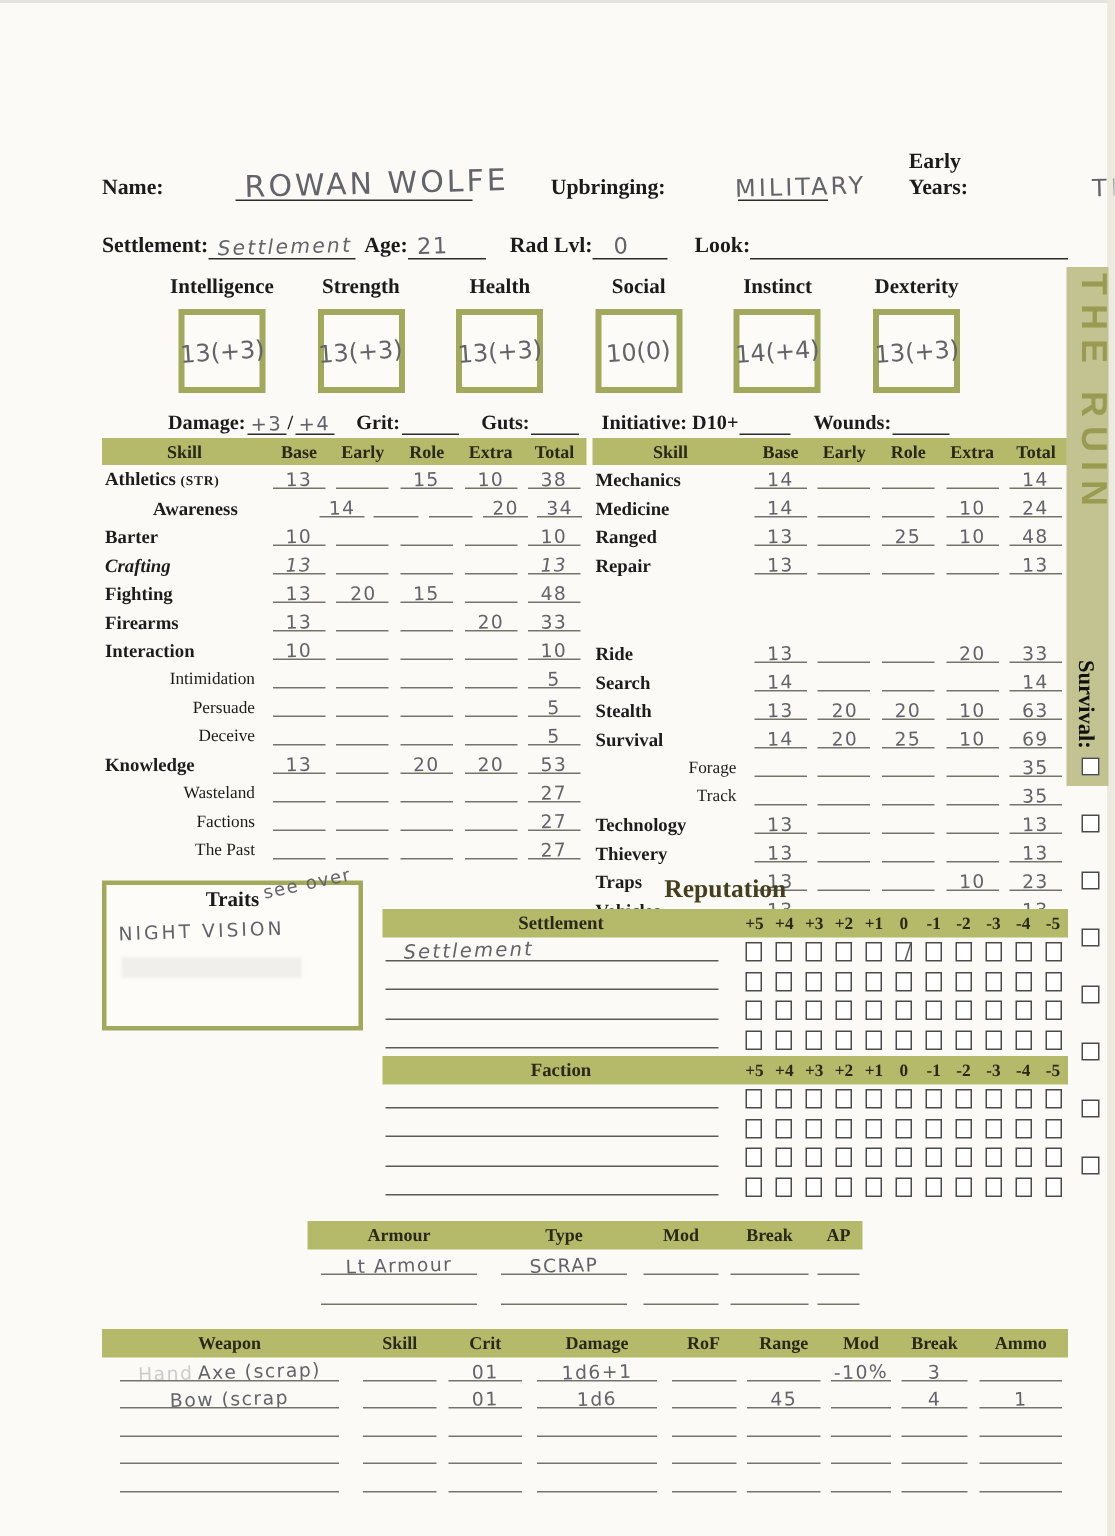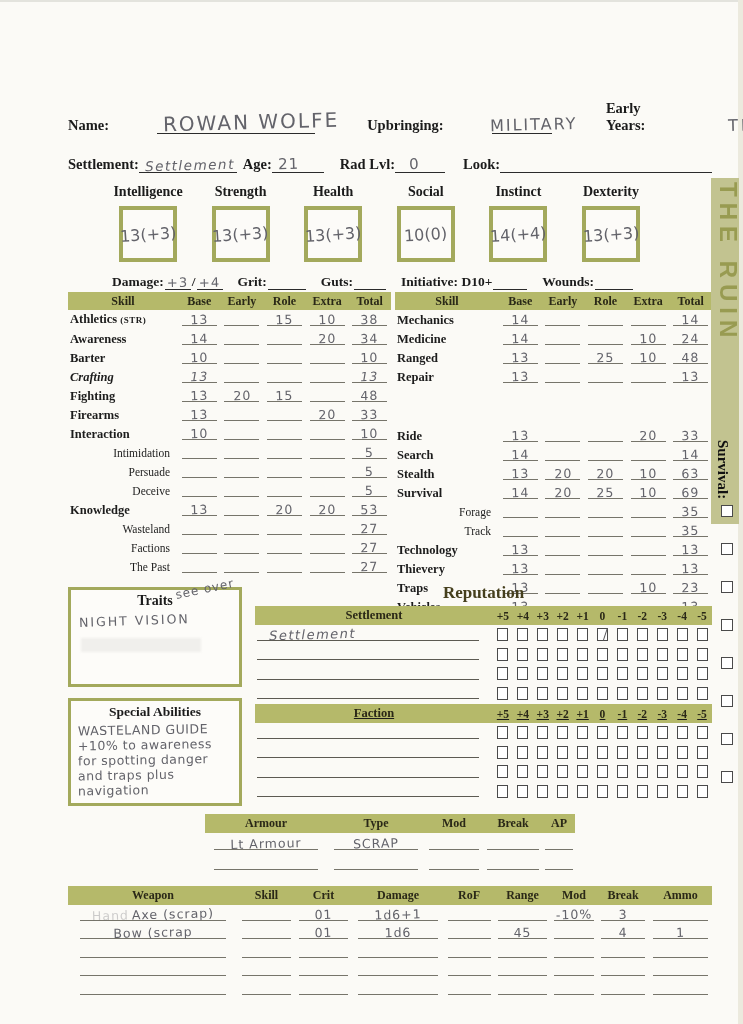--- a/index.html
+++ b/index.html
@@ -59,21 +59,21 @@
   .smudge{position:absolute;left:10px;top:48px;width:120px;height:14px;
           background:rgba(130,130,125,.10);filter:blur(1px);}
   .special-lines{margin:2px 0 0 7px;line-height:15px;}
   .special-lines .hw{display:block;font-size:12.5px;transform:rotate(-1deg);letter-spacing:.5px;}
 
   
   .rep-title{position:absolute;left:255px;top:583px;width:457px;text-align:center;font-size:17px;
              font-weight:bold;color:#453f1d;}
   .rep-table{position:absolute;left:255px;width:457px;}
   .rep-t1{top:606px;}
-  .rep-t2{top:704px;text-decoration:underline;}
+  .rep-t2{top:704px;}
   .rep-band{display:grid;grid-template-columns:238px repeat(11,1fr);background:var(--band,#b5b96a);
             height:19px;align-items:center;}
   .rep-band .bname{font-weight:bold;font-size:12.5px;text-align:center;color:#2a2817;}
   .rep-band .bscale{font-weight:bold;font-size:11.5px;text-align:center;color:#2a2817;}
   .rep-row{display:grid;grid-template-columns:238px repeat(11,1fr);height:19.5px;align-items:center;}
   .rep-name{position:relative;height:100%;}
   .rep-name .line{position:absolute;left:2px;right:14px;bottom:4px;border-bottom:1.1px solid #5c5a52;}
   .rep-name .hw{position:absolute;left:14px;bottom:3px;font-size:13px;font-style:italic;letter-spacing:1.5px;}
   .rep-box{position:relative;width:9px;height:11px;border:1.2px solid #4a4a4a;margin:0 auto;background:#fff;}
   .rep-box.checked::after{content:"";position:absolute;left:2px;top:-2px;width:5px;height:13px;
@@ -219,21 +219,21 @@
         </div>
         <div class="scell">
           <span class="line"></span>
           <span class="val hw">10</span>
         </div>
         <div class="scell">
           <span class="line"></span>
           <span class="val hw">38</span>
         </div>
       </div>
-      <div class="srow" style="grid-template-columns: 110px repeat(5, 1fr);">
+      <div class="srow" style="grid-template-columns: 110px repeat(5, 1fr); margin-left: 32px;">
         <div class="sname">Awareness </div>
         <div class="scell">
           <span class="line"></span>
           <span class="val hw">14</span>
         </div>
         <div class="scell">
           <span class="line"></span>
         </div>
         <div class="scell">
           <span class="line"></span>
@@ -950,30 +950,20 @@
         <div class="rep-box"></div>
         <div class="rep-box"></div>
         <div class="rep-box"></div>
         <div class="rep-box"></div>
         <div class="rep-box"></div>
         <div class="rep-box"></div>
         <div class="rep-box"></div>
       </div>
     </div>
 
-  <div class="obox special-box">
-    <div class="obox-title lbl" style="font-size:13.5px;">Special Abilities</div>
-    <div class="special-lines" id="special-lines">
-        <span class="hw">WASTELAND GUIDE</span>
-        <span class="hw">+10% to awareness</span>
-        <span class="hw">for spotting danger</span>
-        <span class="hw">and traps plus</span>
-        <span class="hw">navigation</span>
-      </div>
-  </div>
 
   <div class="mini-table armour" id="armour-table">
       <div class="mband" style="grid-template-columns: 122px 98px 58px 60px 32px;">
         <span>Armour</span>
         <span>Type</span>
         <span>Mod</span>
         <span>Break</span>
         <span>AP</span>
       </div>
       <div class="mrow " style="grid-template-columns: 122px 98px 58px 60px 32px;">

